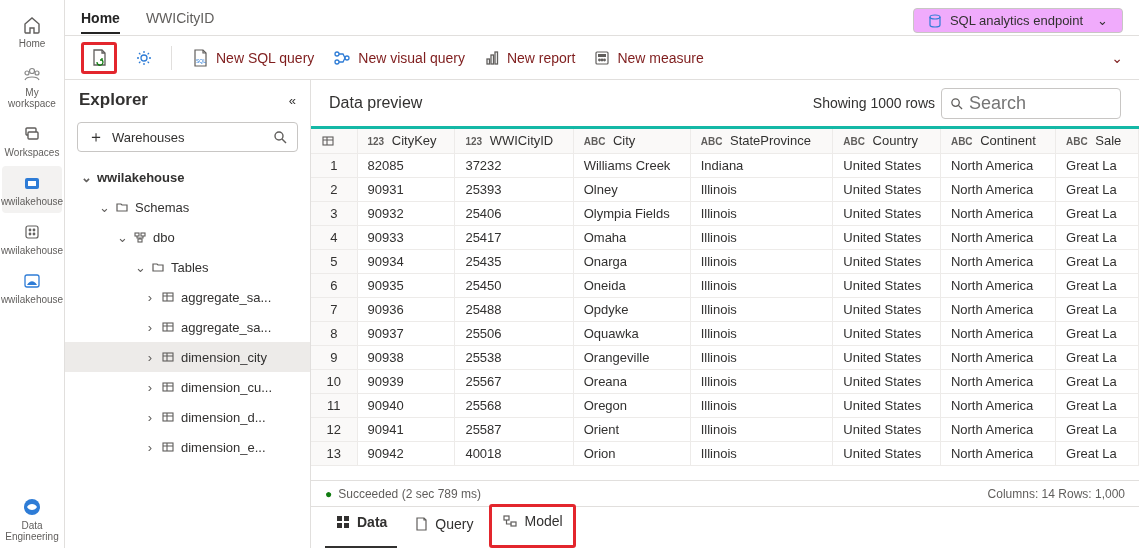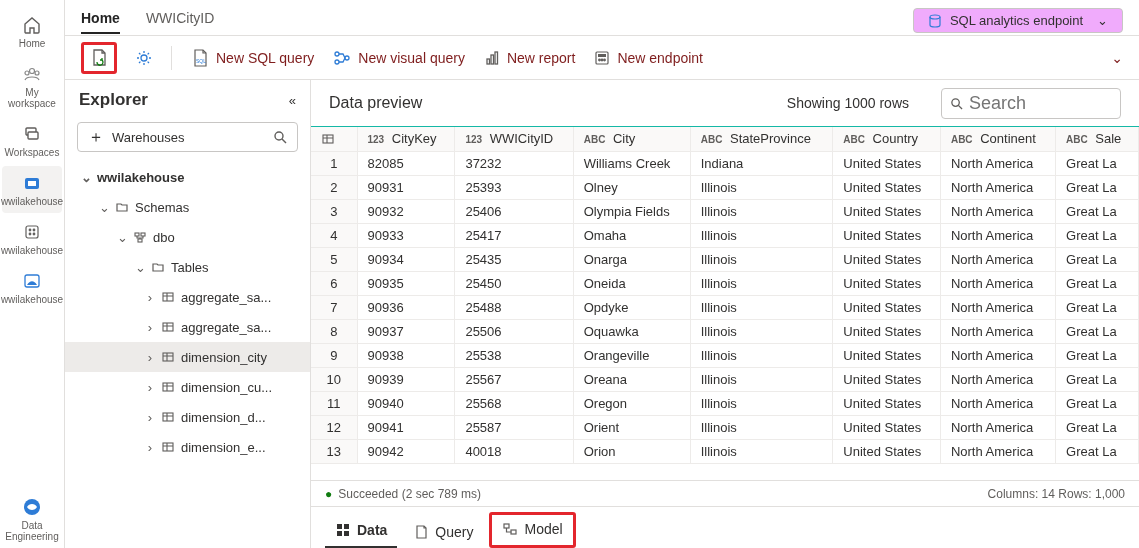--- a/index.html
+++ b/index.html
@@ -33,35 +33,35 @@
 .tn.lvl0{padding-left:16px;font-weight:600}
 .tn.lvl1{padding-left:34px}
 .tn.lvl2{padding-left:52px}
 .tn.lvl3{padding-left:70px}
 .tn.lvl4{padding-left:80px}
 .tn.selected{background:#edebe9}
 .chev{width:10px;text-align:center;color:#605e5c}
 .preview{flex:1;display:flex;flex-direction:column;min-width:0}
 .pv-head{display:flex;align-items:center;padding:10px 18px;height:46px}
 .pv-head h4{font-size:16px;font-weight:400}
-.pv-head .rows{margin-left:auto;margin-right:32px;font-size:14px}
+.pv-head .rows{margin-left:auto;margin-right:6px;font-size:14px}
 .pv-search{display:flex;align-items:center;gap:6px;border:1px solid #c8c6c4;border-radius:4px;padding:4px 8px;width:180px}
 .pv-search input{border:none;outline:none;width:100%;font-size:18px}
-.grid{flex:1;overflow:auto;border-top:1px solid #14b8a6}
+.grid{flex:1;overflow:auto;border-top:3px solid #14b8a6}
 table{border-collapse:collapse;min-width:100%}
 th,td{border-right:1px solid #edebe9;border-bottom:1px solid #edebe9;padding:4px 10px;text-align:left;font-size:13px;white-space:nowrap;height:24px}
 th{background:#faf9f8;font-weight:400;color:#323130}
 th .ctype{font-size:10px;color:#605e5c;margin-right:4px;font-weight:600}
 td.rownum,th.rownum{background:#faf9f8;text-align:center;width:46px}
 th.rownum{background:#faf9f8}
 .status{display:flex;align-items:center;padding:4px 14px;border-top:1px solid #e1dfdd;font-size:12px;color:#605e5c;height:26px}
 .status .ok{color:#107c10;margin-right:6px}
 .status .right{margin-left:auto}
 .btabs{display:flex;align-items:flex-end;gap:6px;padding:6px 14px 0;border-top:1px solid #e1dfdd;height:42px}
-.btab{display:flex;align-items:center;gap:6px;padding:6px 10px 8px;font-size:14px;cursor:pointer;color:#323130}
+.btab{display:flex;align-items:center;gap:6px;padding:6px 10px 16px;font-size:14px;cursor:pointer;color:#323130}
 .btab.active{border-bottom:2px solid #323130;font-weight:600}
 .btab.hl{border:3px solid #e3262d;border-radius:3px}
 svg{display:block}
 </style>
 </head>
 <body>
 
 <div class="root">
   <div class="leftrail">
     <div class="railitem">
@@ -196,21 +196,21 @@
         <span>New report</span>
       </span>
       <span class="tb-btn">
         <svg width="18" height="18" viewBox="0 0 18 18" fill="none" stroke="#605e5c" stroke-width="1.2">
             <rect x="3" y="3" width="12" height="12" rx="1"></rect>
             <rect x="5" y="5" width="8" height="3" fill="#605e5c" stroke="none"></rect>
             <circle cx="6.5" cy="11" r="0.8" fill="#605e5c"></circle>
             <circle cx="9" cy="11" r="0.8" fill="#605e5c"></circle>
             <circle cx="11.5" cy="11" r="0.8" fill="#605e5c"></circle>
           </svg>
-        <span>New endpoint</span>
+        <span>New measure</span>
       </span>
       <span class="tb-right tb-btn">⌄</span>
     </div>
 
     <div class="body">
       <div class="explorer">
         <div class="exp-head">
           <h3>Explorer</h3>
           <span class="coll">«</span>
         </div>

